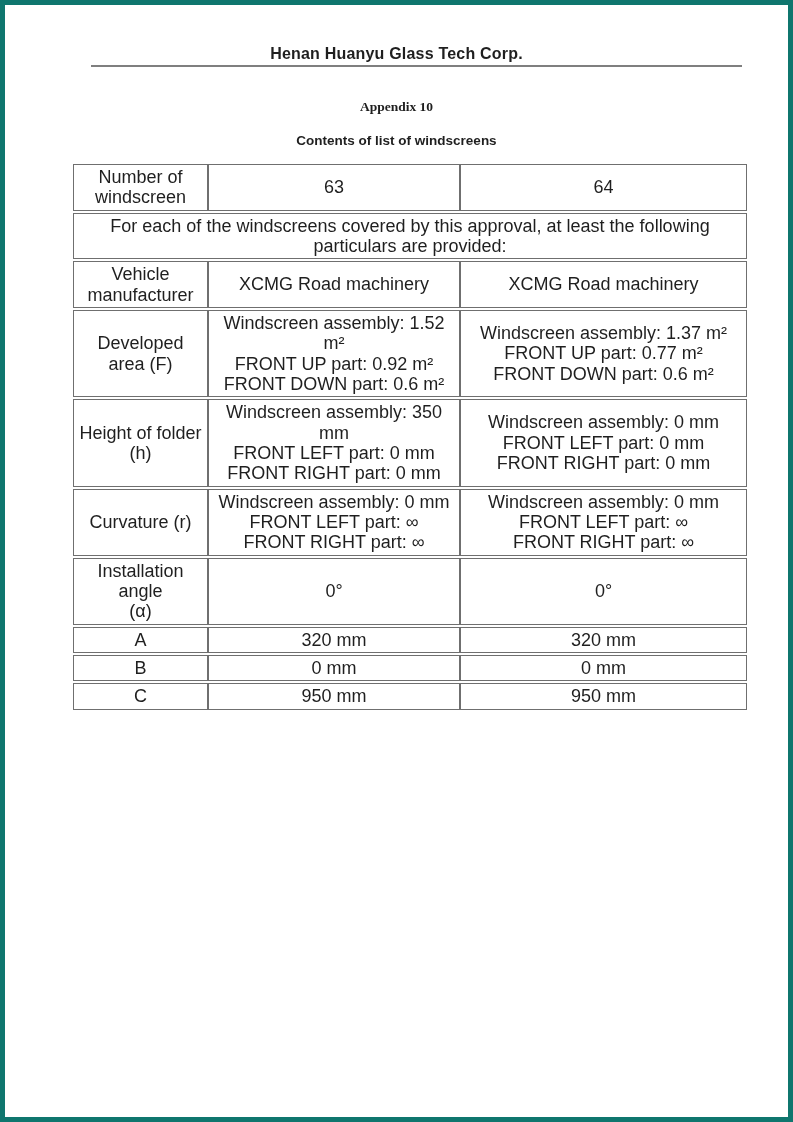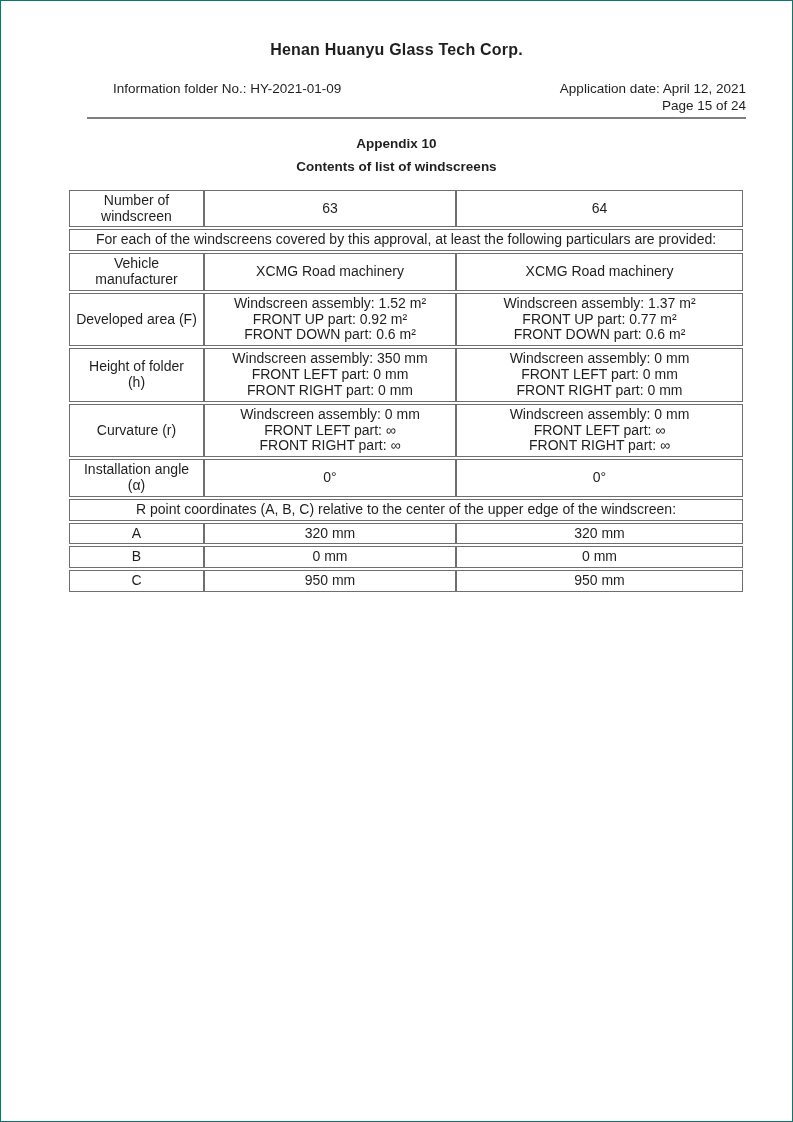--- a/index.html
+++ b/index.html
@@ -6,21 +6,21 @@
   html, body { background: #ffffff; }
   body {
     font-family: "Liberation Sans", sans-serif;
     color: #1f1f1f;
     width: 793px;
   }
   .page {
     width: 793px;
     height: 1122px;
     background: #ffffff;
-    border: 1px solid #0f766e;
+    border: 5px solid #0f766e;
     overflow: hidden;
   }
   .company-title {
     margin-top: 40px;
     text-align: center;
     font-size: 16px;
     font-weight: bold;
     letter-spacing: 0.2px;
   }
   .info-bar {
@@ -31,38 +31,39 @@
     font-size: 13.5px;
   }
   .info-right { text-align: right; line-height: 1.25; }
   .header-rule {
     margin: 2px 46px 0 86px;
     border: none;
     border-top: 2px solid #7f7f7f;
     height: 0;
   }
   .appendix-title {
-    margin-top: 17px;
+    margin-top: 32px;
     text-align: center;
     font-size: 13.5px;
     font-weight: bold;
+    font-family: Liberation Serif, serif;
   }
   .doc-subtitle {
-    margin-top: 8px;
+    margin-top: 18px;
     text-align: center;
     font-size: 13.5px;
     font-weight: bold;
   }
   table.ws-table {
     margin: 14px 0 0 68px;
     width: 674px;
     table-layout: fixed;
     border-collapse: separate;
     border-spacing: 0 2px;
-    font-size: 14px;
+    font-size: 18px;
   }
   table.ws-table td {
     border: 1px solid #6f6f6f;
     text-align: center;
     vertical-align: middle;
     padding: 2px 4px;
     height: 20px;
     line-height: 1.13;
     white-space: pre-line;
     overflow-wrap: break-word;
@@ -73,27 +74,20 @@
     margin-top: 48px;
   }
 </style>
 </head>
 <body>
 
 <div class="page">
 
   <div class="company-title">Henan Huanyu Glass Tech Corp.</div>
 
-  <div class="info-bar">
-    <span>Information folder No.: HY-2021-01-09</span>
-    <span class="info-right">
-      <span>Application date: April 12, 2021</span><br>
-      <span>Page 15 of 24</span>
-    </span>
-  </div>
 
   <hr class="header-rule">
 
   <div class="appendix-title">Appendix 10</div>
   <div class="doc-subtitle">Contents of list of windscreens</div>
 
   <table class="ws-table">
     <colgroup>
       <col style="width:135px">
       <col style="width:252px">
@@ -143,23 +137,20 @@
 FRONT LEFT part: ∞
 FRONT RIGHT part: ∞</td>
       </tr>
       <tr>
         <td>Installation angle
 (α)</td>
         <td>0°</td>
         <td>0°</td>
       </tr>
       <tr>
-        <td colspan="3">R point coordinates (A, B, C) relative to the center of the upper edge of the windscreen:</td>
-      </tr>
-      <tr>
         <td>A</td>
         <td>320 mm</td>
         <td>320 mm</td>
       </tr>
       <tr>
         <td>B</td>
         <td>0 mm</td>
         <td>0 mm</td>
       </tr>
       <tr>

